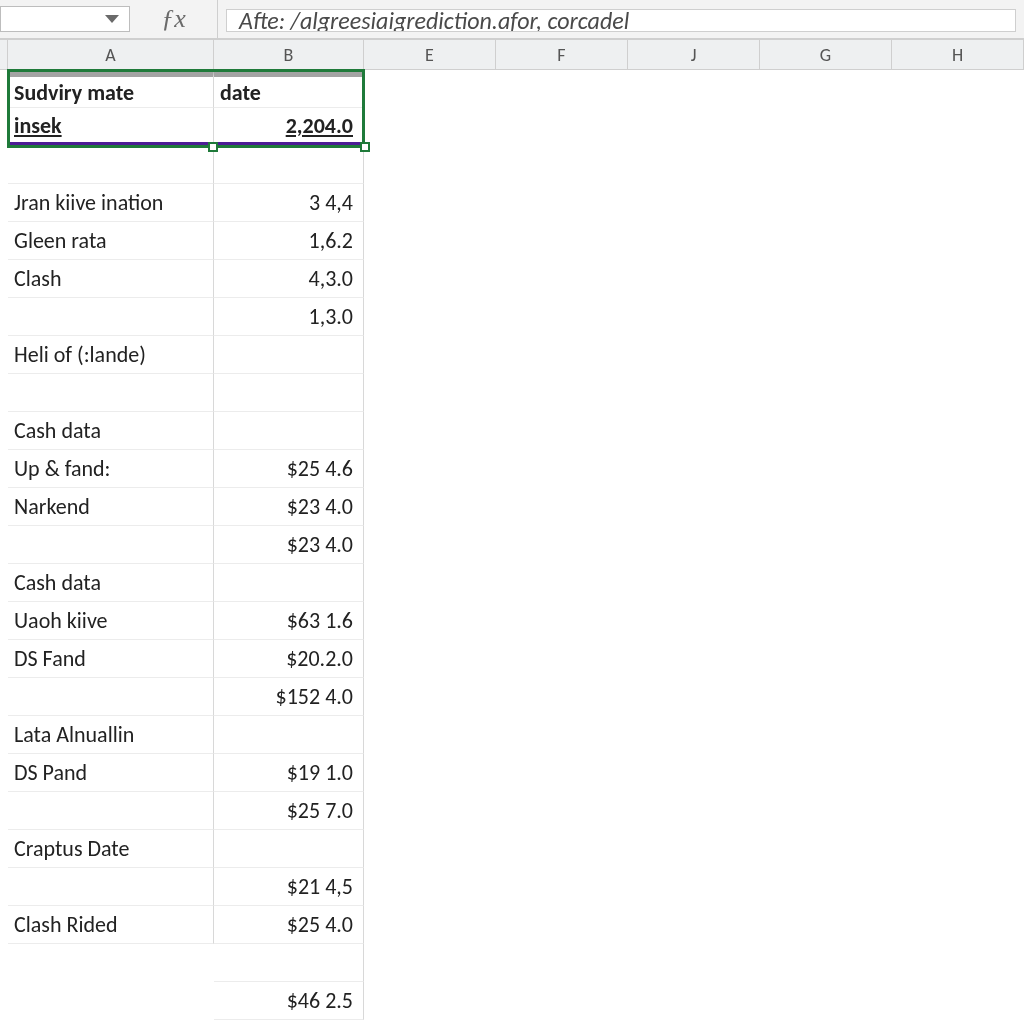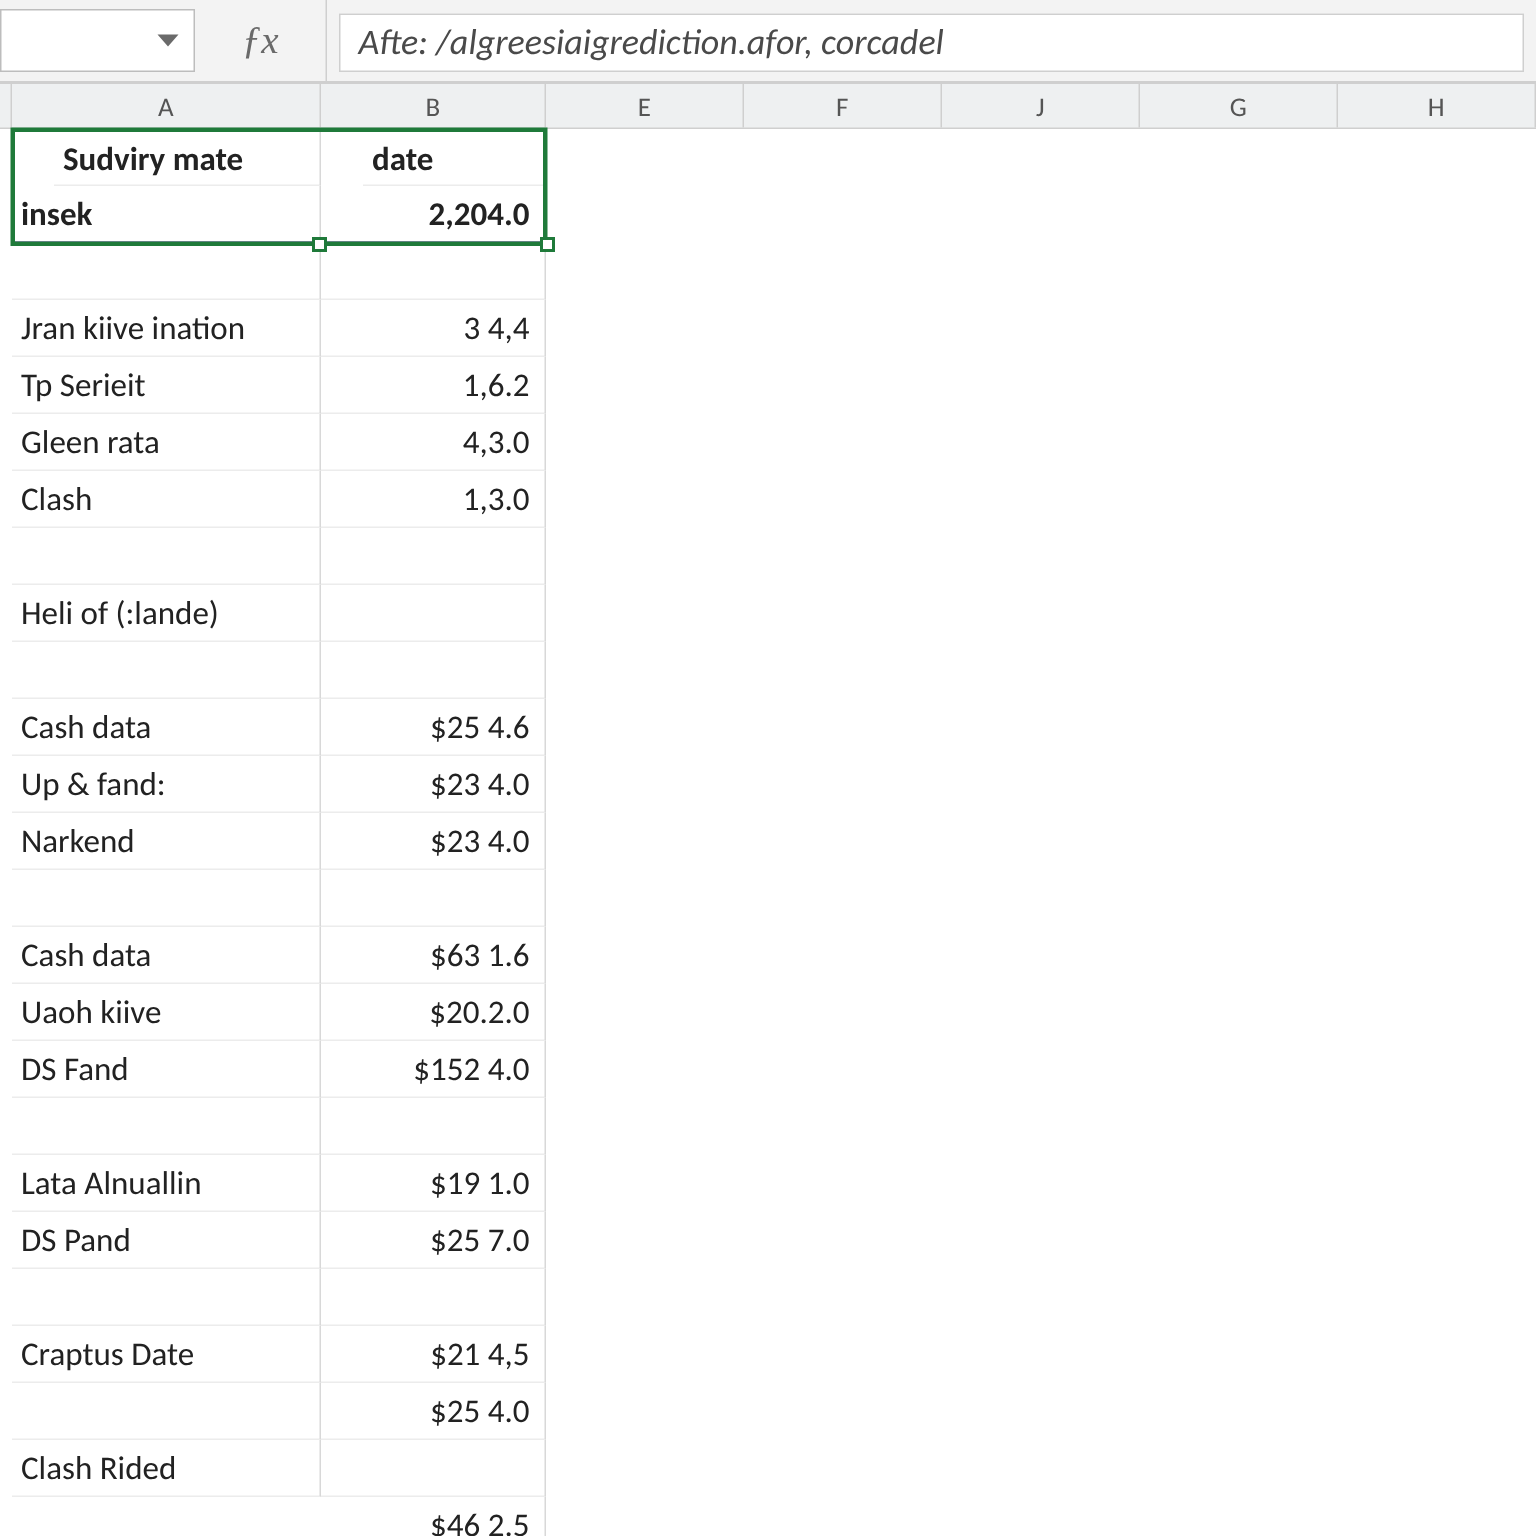--- a/index.html
+++ b/index.html
@@ -10,21 +10,21 @@
     color: #222;
     width: 1024px;
     height: 1024px;
     overflow: hidden;
   }
 
   
   .formula-row {
     display: flex;
     align-items: stretch;
-    height: 56px;
+    height: 40px;
     background: #f3f3f3;
     border-bottom: 2px solid #cfcfcf;
   }
   .name-box {
     width: 130px;
     display: flex;
     align-items: center;
     justify-content: flex-end;
     padding: 0 10px 0 8px;
     border-right: 1px solid #cfcfcf;
@@ -121,21 +121,21 @@
     align-items: center;
     padding: 0 10px 0 6px;
     font-size: 22px;
     color: #222;
     background: #ffffff;
     white-space: nowrap;
   }
   .cell.right { justify-content: flex-end; }
   .cell.bold { font-weight: 700; }
   
-  .cell.hdr-top { border-top: 2px solid #a3a3a3; margin-left: 28px; }
+  .cell.hdr-top { border-top: 7px solid #a3a3a3; }
 
   
   .selection {
     position: absolute;
     border: 3px solid #1f7a3a;
     pointer-events: none;
   }
   .sel-handle {
     position: absolute;
     width: 10px; height: 10px;
@@ -145,21 +145,21 @@
   .grid-wrap { position: relative; }
 
   
   .empty-cols {
     flex: 1;
     position: relative;
     background: #ffffff;
   }
 
   
-  .cell.hdr-bottom { border-bottom: 1px solid #4c1d95; }
+  .cell.hdr-bottom { border-bottom: 4px solid #4c1d95; text-decoration: underline; }
 
 </style>
 </head>
 <body>
 
 <div class="formula-row">
   <div class="name-box">
     <span class="nb-text"></span>
     <span class="chev"></span>
   </div>
@@ -181,21 +181,20 @@
 <div class="grid-wrap">
   <div class="grid">
     <div class="gutter-col"></div>
 
     <div class="data-col colA-cells">
       <div class="cell bold hdr-top">Sudviry mate</div>
       <div class="cell bold hdr-bottom">insek</div>
 
       <div class="cell"></div>
       <div class="cell">Jran kiive ination</div>
-      <div class="cell">Tp Serieit</div>
       <div class="cell">Gleen rata</div>
       <div class="cell">Clash</div>
       <div class="cell"></div>
       <div class="cell">Heli of (:lande)</div>
       <div class="cell"></div>
       <div class="cell">Cash data</div>
       <div class="cell">Up &amp; fand:</div>
       <div class="cell">Narkend</div>
       <div class="cell"></div>
       <div class="cell">Cash data</div>

